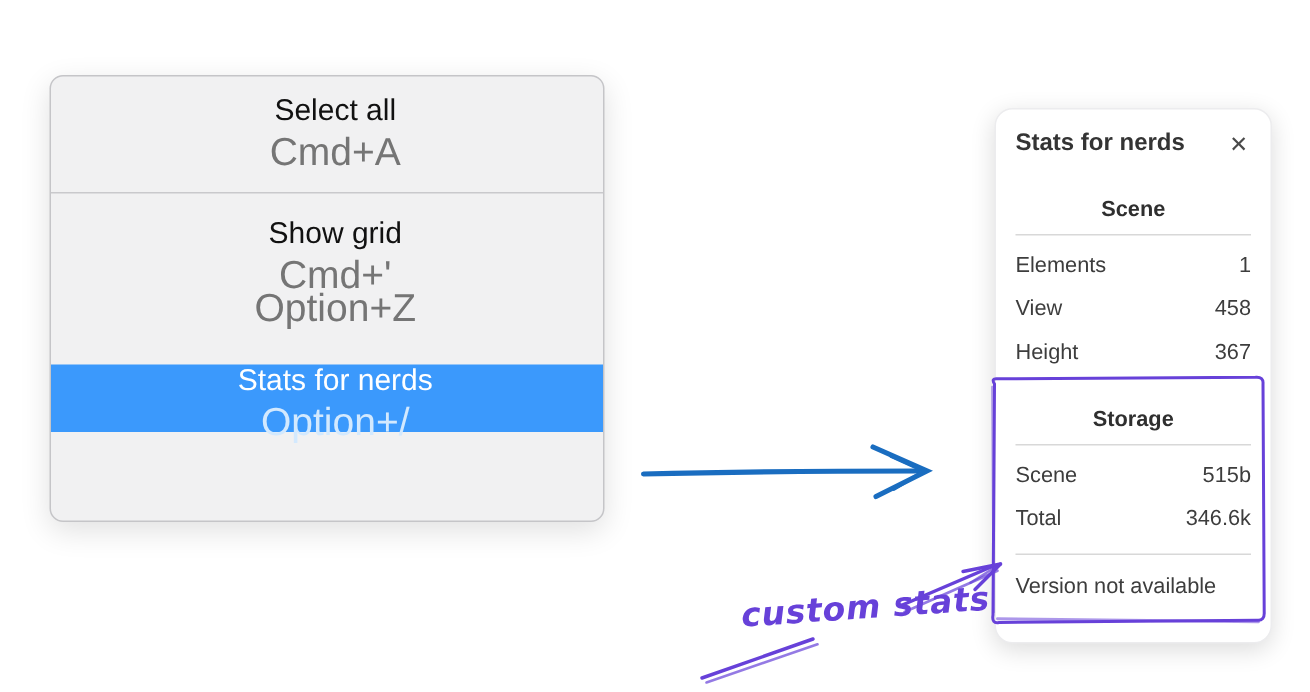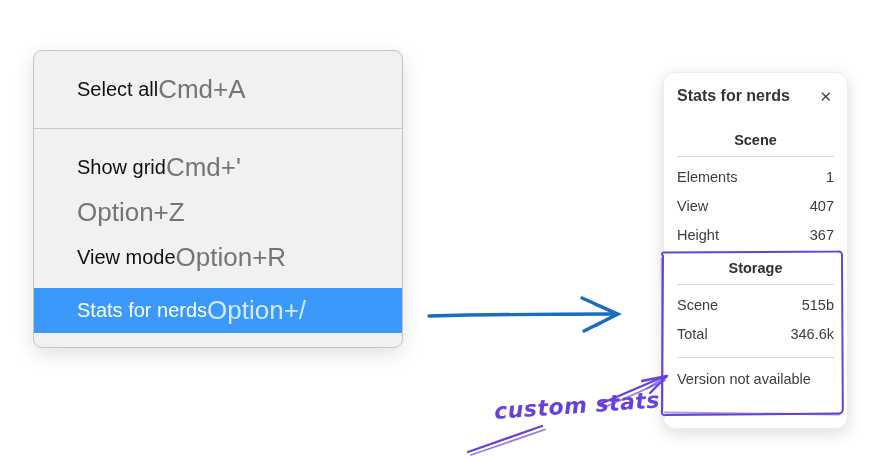--- a/index.html
+++ b/index.html
@@ -12,37 +12,37 @@
   body{background:#fff; font-family:"Liberation Sans", sans-serif;}
   .canvas{position:relative; width:873px; height:461px; background:var(--canvas-bg); overflow:hidden;}
 
   
   .menu{position:absolute; left:33px; top:50px; width:370px; height:298px;
     background:var(--menu-bg); border:1px solid var(--menu-border); border-radius:9px;
     box-shadow:0 6px 20px rgba(0,0,0,.12); overflow:hidden;}
   .menu-group-top{padding:12px 0;}
   .menu-group-bottom{padding:16px 0 14px;}
   .menu-divider{height:1px; background:var(--menu-divider);}
-  .menu-item{height:45px; display:flex; align-items:center; justify-content:flex-start;
-    padding:0 32px 0 43px; font-size:20px; color:var(--menu-text); cursor:default;}
+  .menu-item{height:45px; display:flex; align-items:center; justify-content:space-between;
+    padding:0 32px 0 43px; font-size:20px; color:var(--menu-text); cursor:default;flex-direction:column;}
   .menu-group-top .menu-item{height:53px;}
   .mi-shortcut{color:var(--menu-shortcut); font-size:26px;}
   .menu-item.selected{background:var(--highlight-bg); color:var(--highlight-text); margin-top:8px;}
   .menu-item.selected .mi-shortcut{color:var(--highlight-shortcut);}
 
   
   .stats-panel{position:absolute; left:663px; top:72px; width:185px; height:357px;
     background:var(--panel-bg); border-radius:12px; border:1px solid #ececee;
     box-shadow:0 4px 16px rgba(0,0,0,.14); padding:13px 13px 10px; color:var(--panel-text);}
   .sp-title-row{display:flex; align-items:center; justify-content:space-between; height:20px;}
   .sp-title{font-weight:bold; font-size:16px; color:#343434;}
   .sp-close{background:none; border:none; font-size:15px; color:#4a4a4a; cursor:pointer;
     line-height:1; padding:2px; font-family:"Liberation Sans", sans-serif;}
   .sp-heading{margin-top:26px; text-align:center; font-weight:bold; font-size:14.5px; line-height:16px; color:#2f2f2f;}
-  .sp-heading.tight{margin-top:10px;}
+  .sp-heading.tight{margin-top:22px;}
   .sp-heading.tighter{margin-top:6px;}
   .sp-hr{border:none; border-top:1px solid var(--panel-line); margin:8px 0 6px;}
   .sp-row{display:flex; justify-content:space-between; line-height:29px; font-size:14.5px;gap:46px;}
   .sp-note{line-height:20px; font-size:14.5px; margin-top:11px;}
 
   
   .anno-svg{position:absolute; left:0; top:0; width:873px; height:461px; pointer-events:none;}
   .handwriting{position:absolute; left:494px; top:393px; width:170px;
     font-family:"DejaVu Sans", sans-serif; font-style:italic; font-weight:bold;
     font-size:22px; letter-spacing:.5px; color:var(--annotation-purple);
@@ -62,24 +62,20 @@
     </div>
     <div class="menu-divider"></div>
     <div class="menu-group-bottom">
       <div class="menu-item">
         <span class="mi-label">Show grid</span>
         <span class="mi-shortcut">Cmd+'</span>
       </div>
       <div class="menu-item">
         <span class="mi-shortcut">Option+Z</span>
       </div>
-      <div class="menu-item">
-        <span class="mi-label">View mode</span>
-        <span class="mi-shortcut">Option+R</span>
-      </div>
       <div class="menu-item selected">
         <span class="mi-label">Stats for nerds</span>
         <span class="mi-shortcut">Option+/</span>
       </div>
     </div>
   </div>
 
   <div class="stats-panel">
     <div class="sp-title-row">
       <span class="sp-title">Stats for nerds</span>
@@ -87,21 +83,21 @@
     </div>
 
     <div class="sp-heading">Scene</div>
     <hr class="sp-hr">
     <div class="sp-row">
       <span>Elements</span>
       <span>1</span>
     </div>
     <div class="sp-row">
       <span>View</span>
-      <span>407</span>
+      <span>458</span>
     </div>
     <div class="sp-row">
       <span>Height</span>
       <span>367</span>
     </div>
 
     <div class="sp-heading tight">Storage</div>
     <hr class="sp-hr">
     <div class="sp-row">
       <span>Scene</span>

